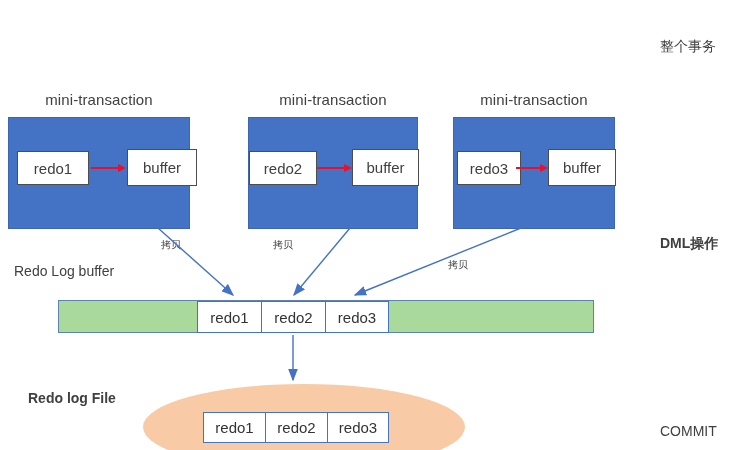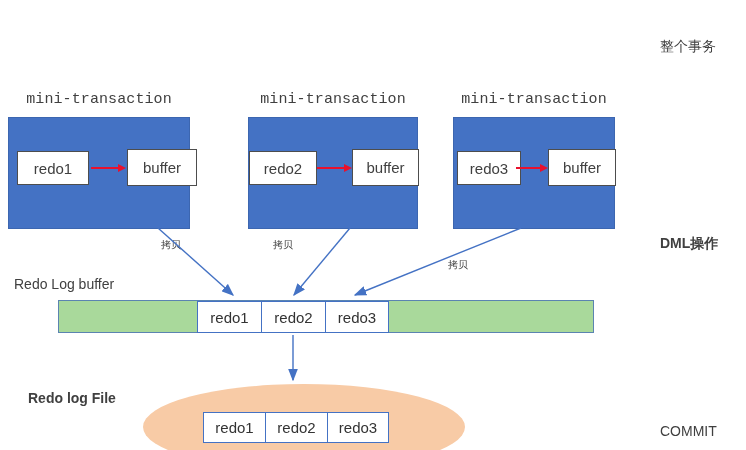--- a/index.html
+++ b/index.html
@@ -18,21 +18,20 @@
   }
   .abs { position: absolute; }
 
   
   .mt-title {
     font-size: 15px;
     color: #404040;
     text-align: center;
     white-space: nowrap;
     letter-spacing: .1px;
-    font-family: Liberation Mono, monospace;
   }
   .mt-box {
     background: #4472C4;
     border: 1px solid #3c66b0;
     box-sizing: border-box;
   }
   .inner-box {
     background: #ffffff;
     border: 1px solid #4d4d4d;
     box-sizing: border-box;
@@ -143,21 +142,21 @@
     <div class="abs inner-box" style="left:3px; top:33px; width:64px; height:34px;">redo3</div>
     <div class="abs red-arrow-line" style="left:62px; top:49px; width:26px;"></div>
     <div class="abs red-arrow-head" style="left:86px; top:45.5px;"></div>
     <div class="abs inner-box" style="left:94px; top:31px; width:68px; height:37px;">buffer</div>
   </div>
 
   <div class="abs copy-label" style="left:161px; top:206px;">拷贝</div>
   <div class="abs copy-label" style="left:273px; top:206px;">拷贝</div>
   <div class="abs copy-label" style="left:448px; top:226px;">拷贝</div>
 
-  <div class="abs plain-label" style="left:14px; top:244px;">Redo Log buffer</div>
+  <div class="abs plain-label" style="left:14px; top:231px;">Redo Log buffer</div>
   <div class="abs green-bar" style="left:58px; top:268px; width:536px; height:33px;"></div>
   <div class="abs cell" style="left:197px; top:269px; width:65px; height:32px;">redo1</div>
   <div class="abs cell" style="left:261px; top:269px; width:65px; height:32px;">redo2</div>
   <div class="abs cell" style="left:325px; top:269px; width:64px; height:32px;">redo3</div>
 
   <div class="abs plain-label" style="left:28px; top:358px;font-weight:bold;">Redo log File</div>
   <div class="abs ellipse" style="left:143px; top:352px; width:322px; height:86px;"></div>
   <div class="abs cell" style="left:203px; top:380px; width:63px; height:31px;">redo1</div>
   <div class="abs cell" style="left:265px; top:380px; width:63px; height:31px;">redo2</div>
   <div class="abs cell" style="left:327px; top:380px; width:62px; height:31px;">redo3</div>

